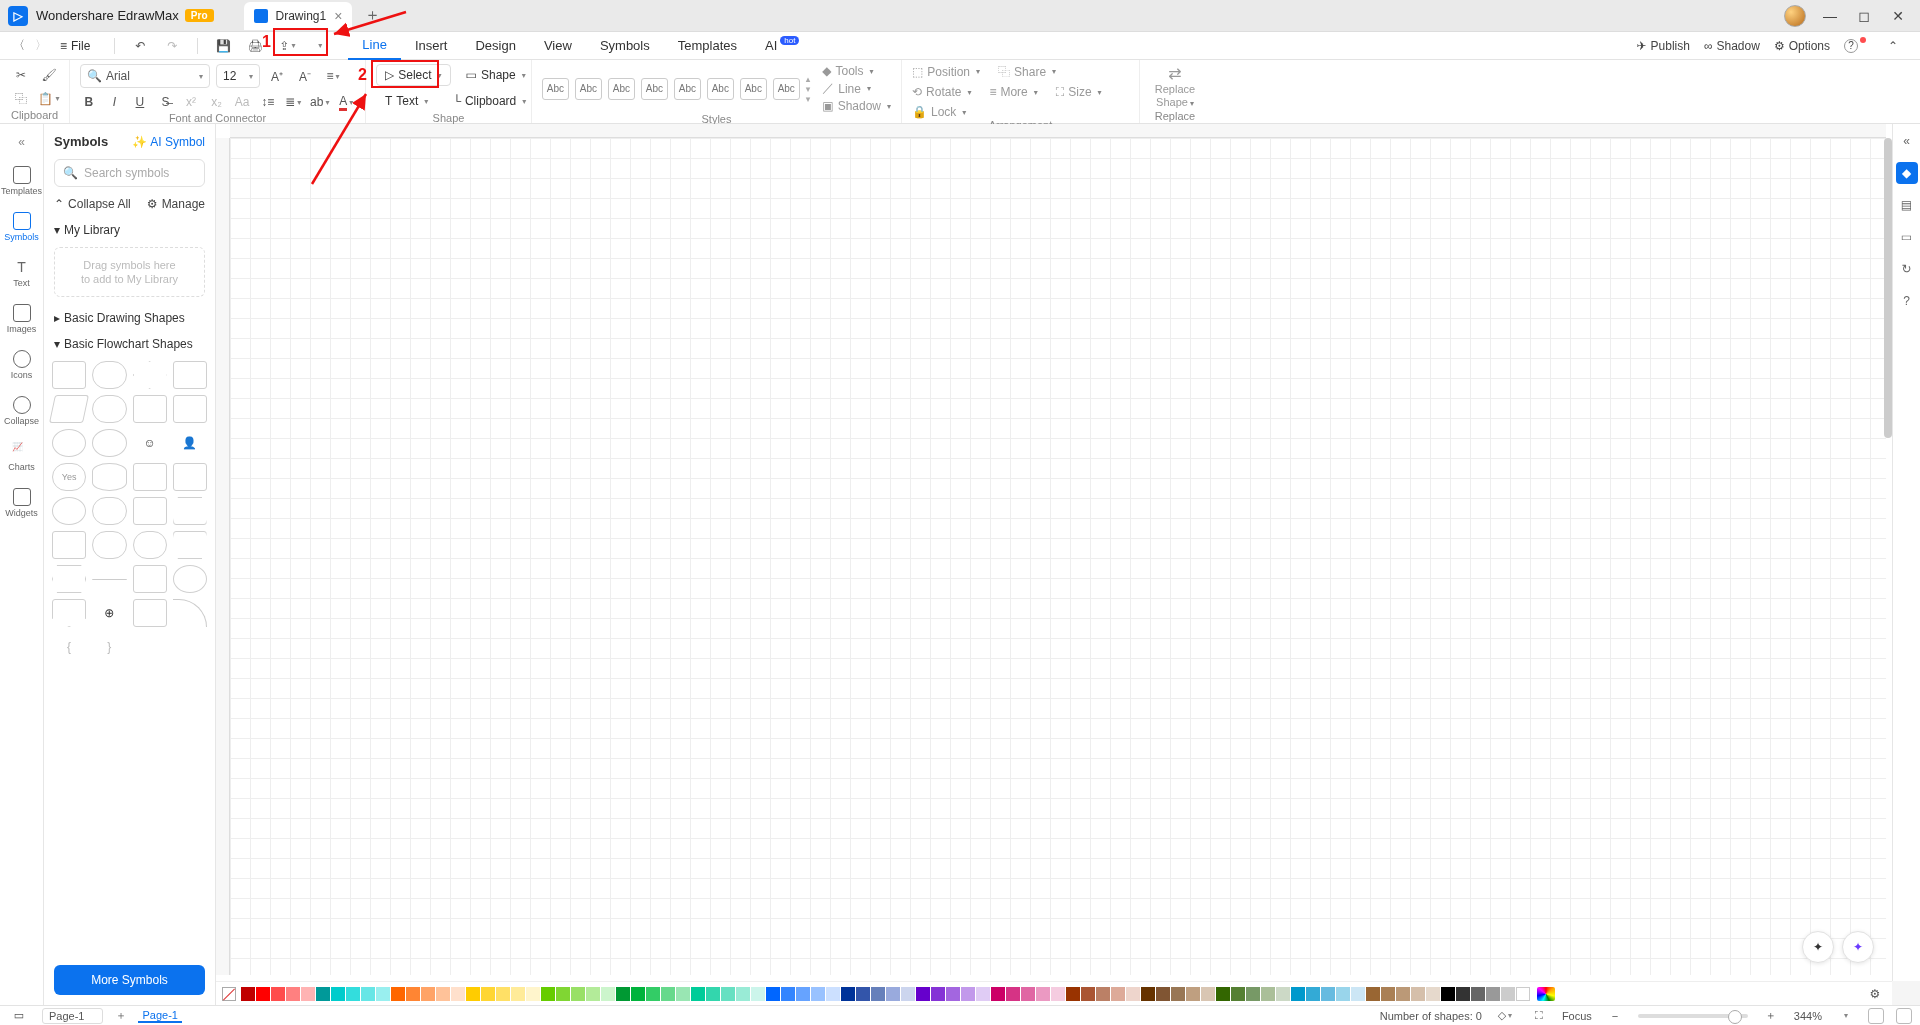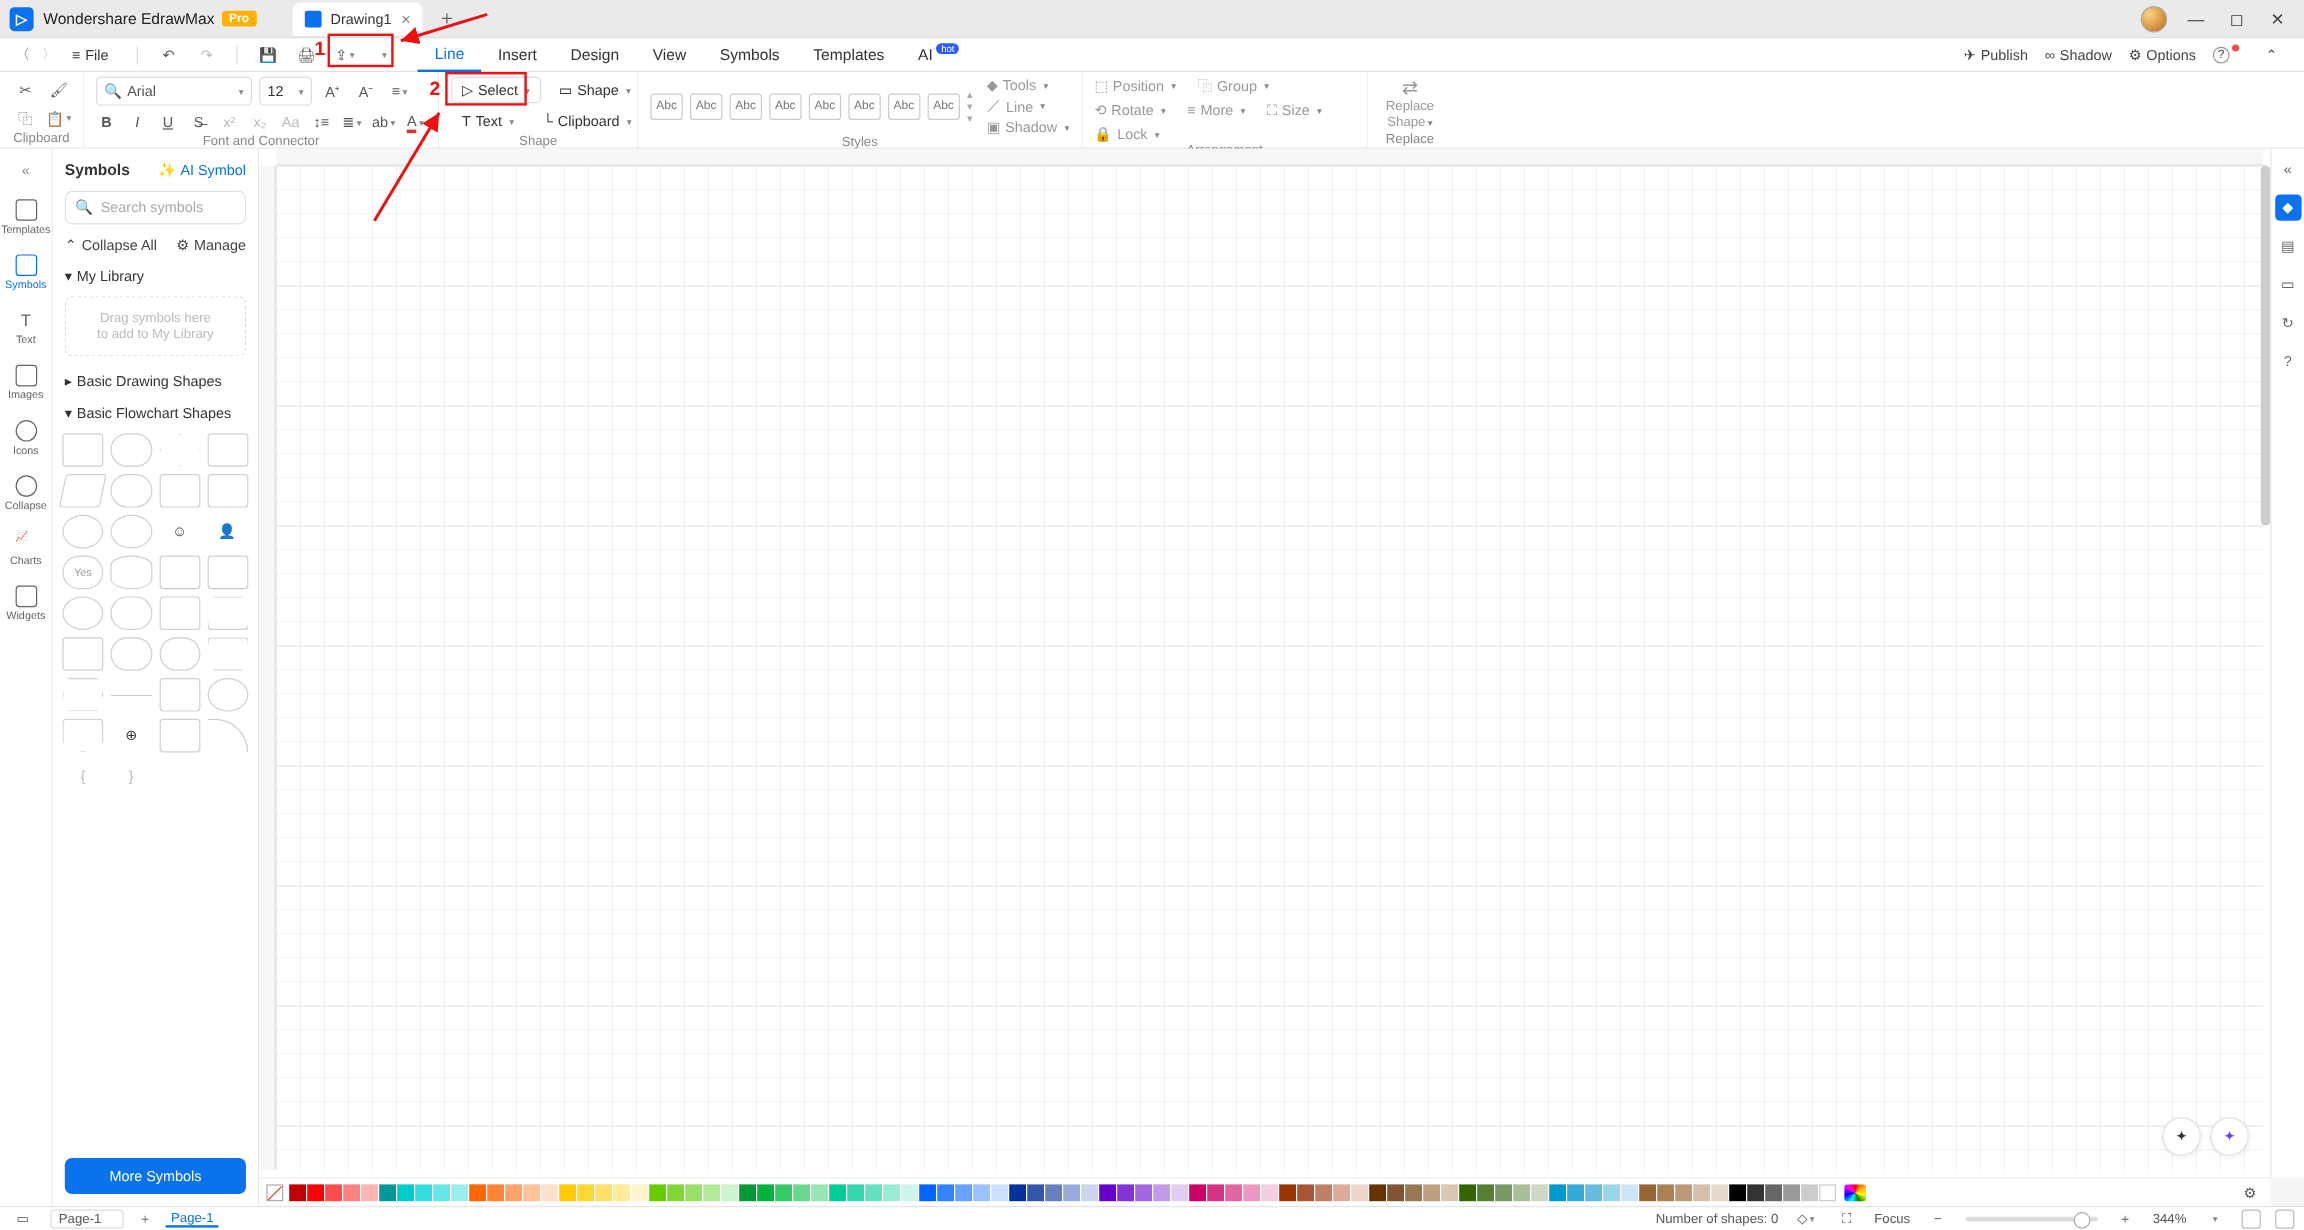--- a/index.html
+++ b/index.html
@@ -311,21 +311,21 @@
 
   <div class="ribbon-group" style="width:238px">
     <div class="ribbon-group-body" style="flex-wrap:wrap;gap:6px 18px">
       <div class="arr-btn">
           <span>⬚</span>
           <span>Position</span>
           <span class="drop-caret">▾</span>
         </div>
       <div class="arr-btn">
           <span>⿻</span>
-          <span>Group</span>
+          <span>Share</span>
           <span class="drop-caret">▾</span>
         </div>
       <div class="arr-btn">
           <span>⟲</span>
           <span>Rotate</span>
           <span class="drop-caret">▾</span>
         </div>
       <div class="arr-btn">
           <span>≡</span>
           <span>More</span>

